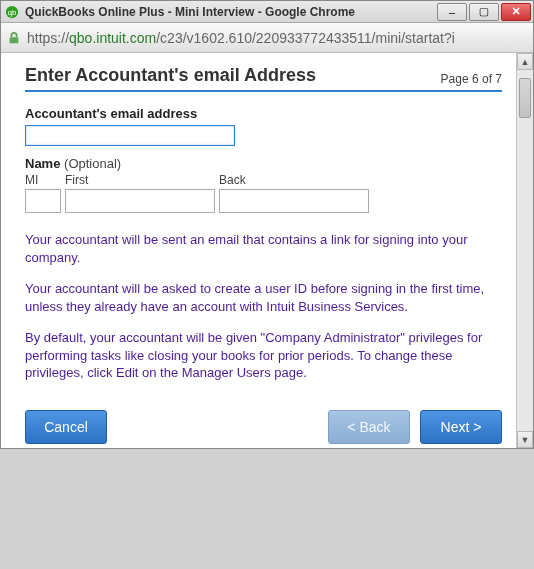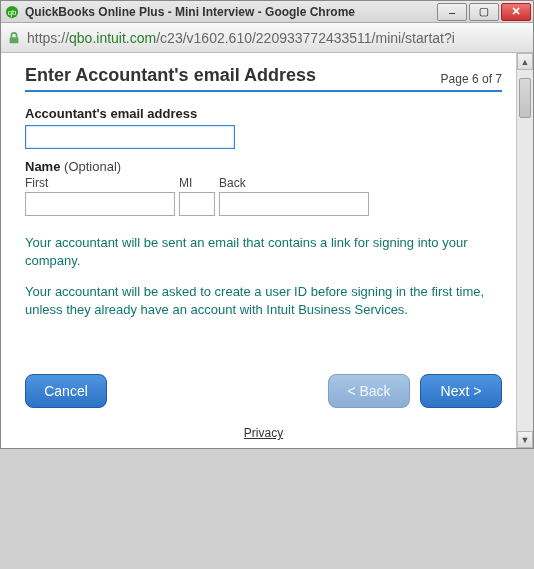--- a/index.html
+++ b/index.html
@@ -111,34 +111,34 @@
     .name-heading span.opt { font-weight: normal; color: #444; }
     .name-row { display:flex; gap:4px; }
     .name-col { display:flex; flex-direction:column; }
     .name-col label { font-size: 12px; color:#444; margin-bottom:2px; }
     .name-col .first { width: 150px; }
     .name-col .mi { width: 36px; }
     .name-col .last { width: 150px; }
     .name-col .field-input { border-color:#aaa; }
 
     .para {
-      font-size: 13px; color: #0f766e; line-height: 1.35;
+      font-size: 13px; color: #4c1d95; line-height: 1.35;
       margin-top: 18px;
     }
     .para + .para { margin-top: 14px; }
 
     .spacer { flex:1; }
 
     .button-row {
       display:flex; margin-top: 28px; margin-bottom: 14px;
       align-items: center;
     }
     .btn {
       height: 34px; min-width: 82px;
-      border-radius: 8px;
+      border-radius: 3px;
       font-size: 14px;
       color: #fff;
       display:flex; align-items:center; justify-content:center;
       padding: 0 16px;
       border: 1px solid #1d5aa7;
       background: linear-gradient(#4e95e2, #2d72c4);
       cursor: pointer;
     }
     .btn.disabled { background: linear-gradient(#a8c5e4, #8aaed4); border-color:#7ca0c7; color:#f3f7fb; }
     .right-btns { margin-left:auto; display:flex; gap:10px; }
@@ -190,36 +190,37 @@
       <div class="form-label">Accountant's email address</div>
       <input class="field-input email-input focused" type="text" value="" style="">
 
       <div class="name-section">
         <div class="name-heading">
           <b>Name</b>
           <span class="opt">(Optional)</span>
         </div>
         <div class="name-row">
           <div class="name-col">
+            <label>MI</label>
+            <input class="field-input mi" type="text" value="" style="">
+          </div>
+          <div class="name-col">
             <label>First</label>
             <input class="field-input first" type="text" value="" style="">
-          </div>
-          <div class="name-col">
-            <label>MI</label>
-            <input class="field-input mi" type="text" value="" style="">
           </div>
           <div class="name-col">
             <label>Back</label>
             <input class="field-input last" type="text" value="" style="">
           </div>
         </div>
       </div>
 
       <div class="para">Your accountant will be sent an email that contains a link for signing into your company.</div>
       <div class="para">Your accountant will be asked to create a user ID before signing in the first time, unless they already have an account with Intuit Business Services.</div>
+      <div class="para">By default, your accountant will be given "Company Administrator" privileges for performing tasks like closing your books for prior periods. To change these privileges, click Edit on the Manager Users page.</div>
 
       <div class="spacer"></div>
 
       <div class="button-row">
         <div class="btn">Cancel</div>
         <div class="right-btns">
           <div class="btn disabled">&lt; Back</div>
           <div class="btn">Next &gt;</div>
         </div>
       </div>

